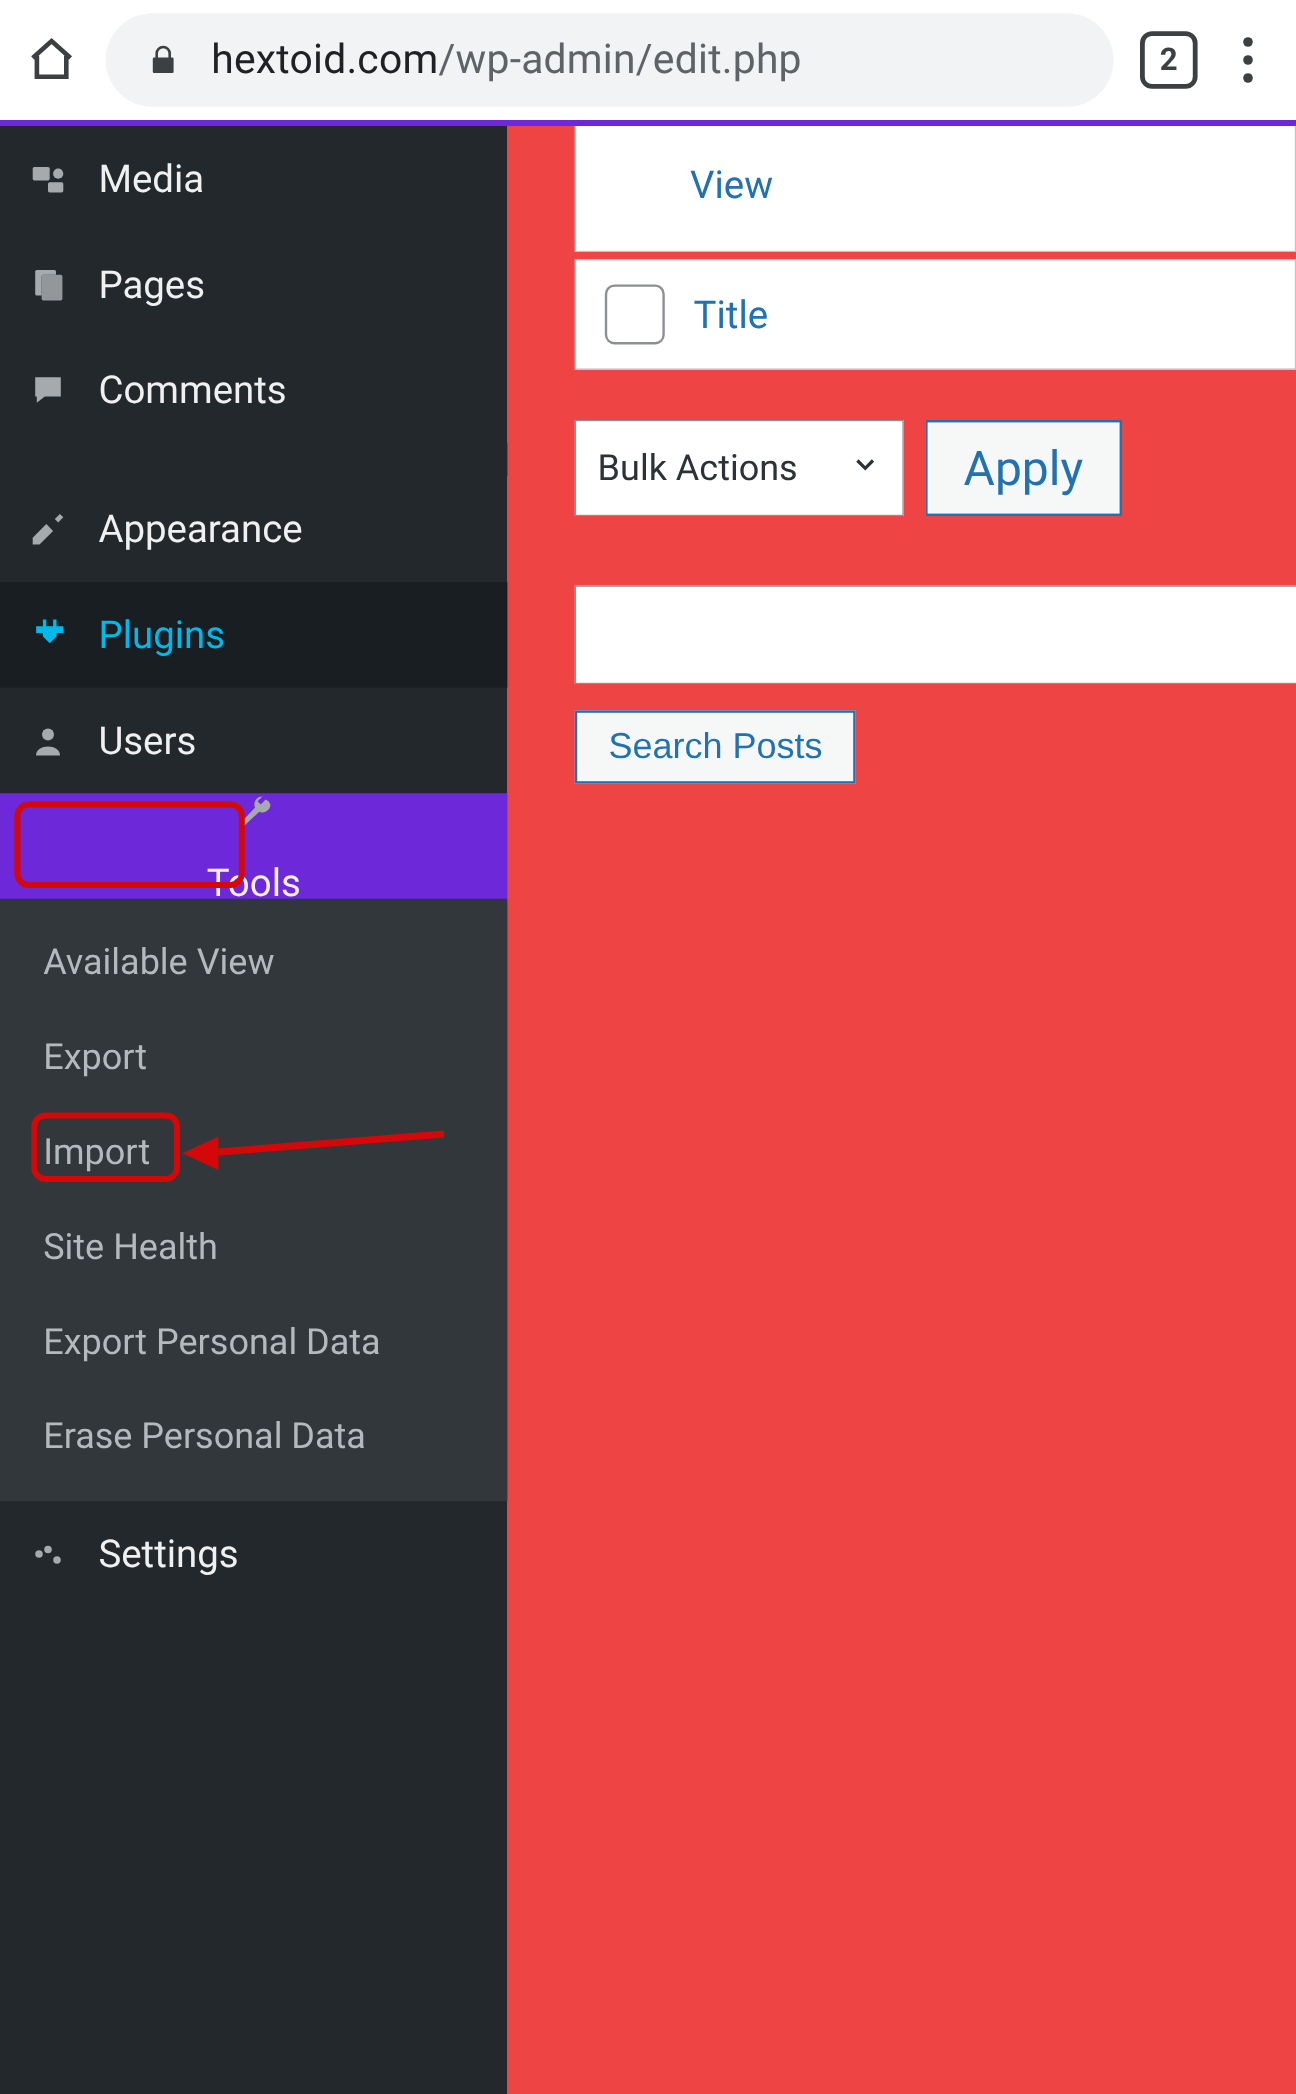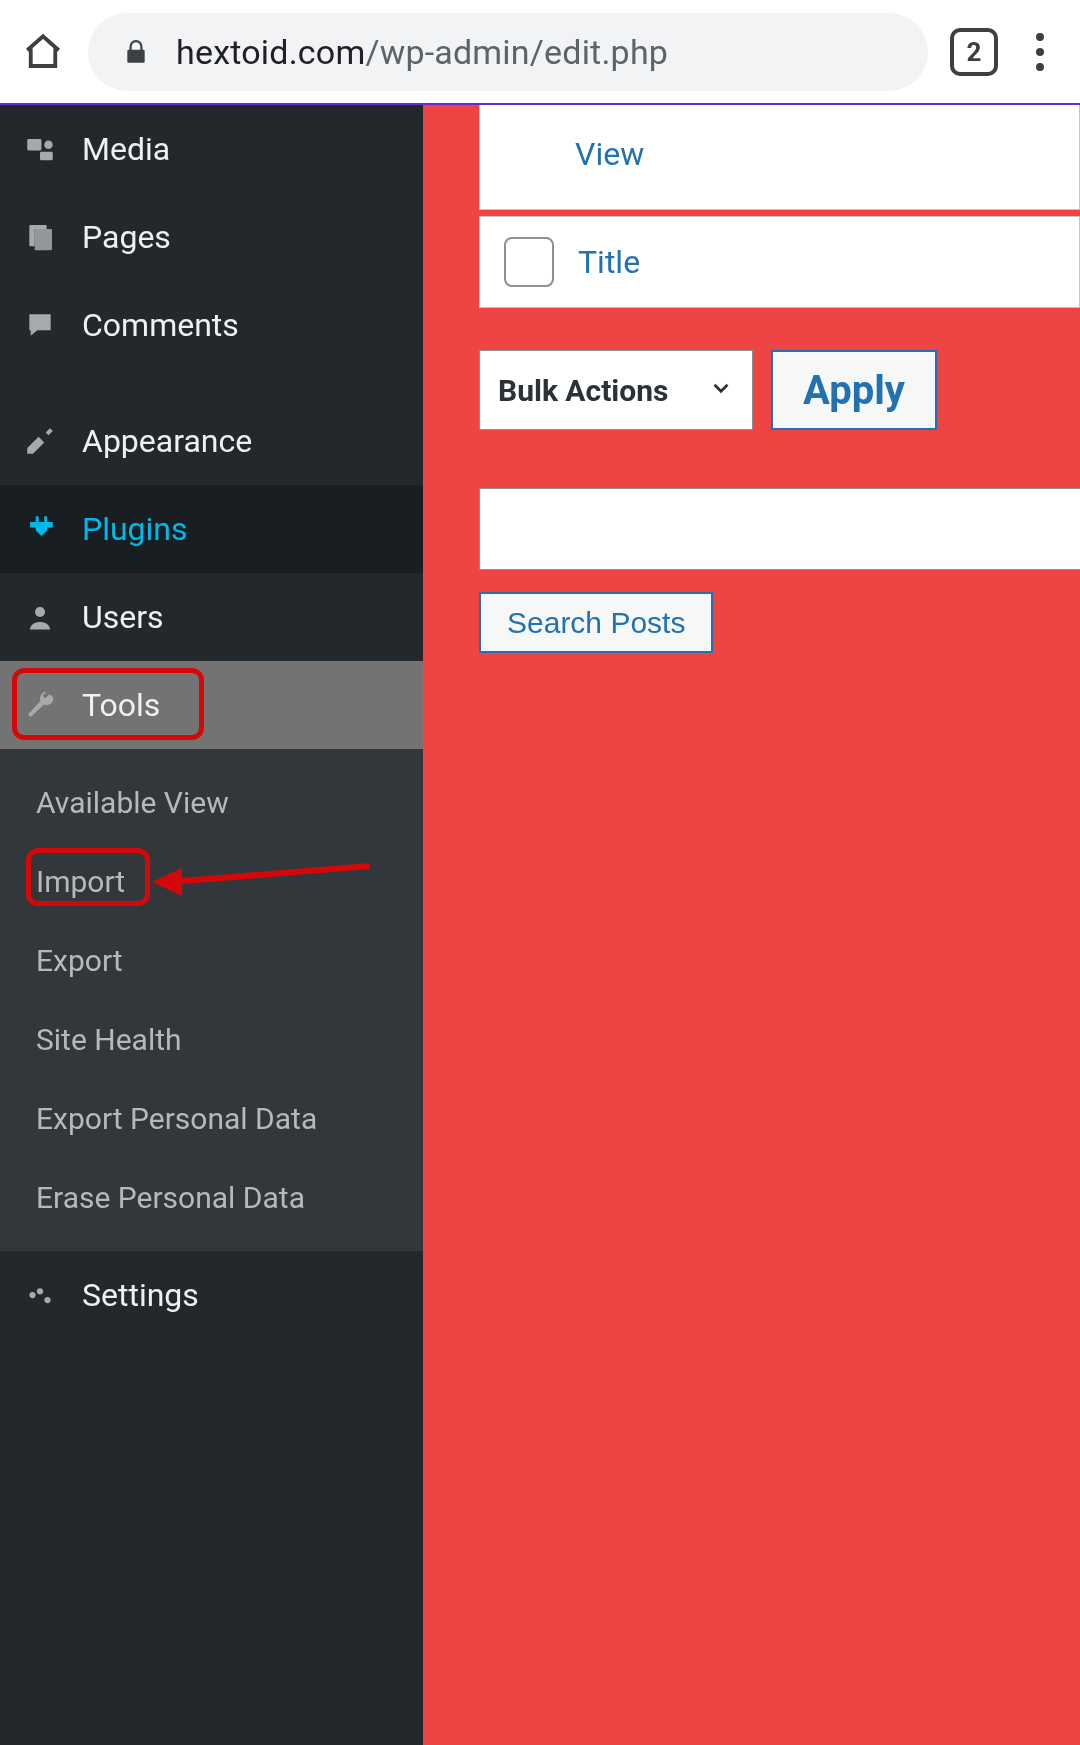--- a/index.html
+++ b/index.html
@@ -7,21 +7,21 @@
 
   
   .browser-bar {
     width: 100%;
     height: 105px;
     background: #fff;
     display: flex;
     align-items: center;
     padding: 0 20px;
     gap: 22px;
-    border-bottom: 2px solid #6d28d9;
+    border-bottom: 5px solid #6d28d9;
   }
   .home-btn {
     width: 46px; height: 46px;
     display:flex; align-items:center; justify-content:center;
     color:#3c4043;
   }
   .url-pill {
     flex: 1;
     height: 78px;
     background: #f1f3f4;
@@ -79,21 +79,21 @@
   .sidebar-item .icon {
     width:36px; height:36px;
     display:flex; align-items:center; justify-content:center;
     color:#a7aaad;
   }
   .sidebar-item.active {
     background:#191e23;
     color:#00b9eb;
   }
   .sidebar-item.active .icon { color:#00b9eb; }
-  .sidebar-item.open { background:#737373; }
+  .sidebar-item.open { background:#6d28d9;flex-direction:column; }
   .sidebar-sep { height:28px; background:#23282d; }
 
   .submenu {
     background:#32373c;
     padding: 14px 0;
   }
   .submenu-item {
     padding: 22px 36px;
     font-size: 30px;
     color:#b4b9be;
@@ -167,21 +167,20 @@
     font-size:32px;
     color:#2271b1;
     cursor:pointer;
   }
 
   .bulk-row {
     margin-left:56px;
     margin-top:42px;
     display:flex;
     gap:18px;
-    font-weight:bold;
   }
   .select {
     height:80px;
     width:274px;
     background:#fff;
     border:1px solid #8c8f94;
     display:flex;
     align-items:center;
     justify-content:space-between;
     padding:0 18px;
@@ -332,30 +331,30 @@
           </svg>
       </span>
       <span>Tools</span>
       <div class="red-box" style="left:12px; top:7px; width:192px; height:72px;"></div>
     </div>
 
     <div class="submenu">
       <div class="submenu-item">
         <span>Available View</span>
       </div>
+      <div class="submenu-item">
+        <span>Export</span>
+      </div>
       <div class="submenu-item" style="position:relative">
         <span>Import</span>
         <div class="red-box" style="left:26px; top:6px; width:124px; height:58px;"></div>
         <svg class="arrow-svg" style="left:152px; top:14px;" width="220" height="44" viewBox="0 0 220 44">
           <line x1="218" y1="10" x2="18" y2="26" stroke="#d40808" stroke-width="6"></line>
           <polygon points="0,26 30,12 30,40" fill="#d40808"></polygon>
         </svg>
-      </div>
-      <div class="submenu-item">
-        <span>Export</span>
       </div>
       <div class="submenu-item">
         <span>Site Health</span>
       </div>
       <div class="submenu-item">
         <span>Export Personal Data</span>
       </div>
       <div class="submenu-item">
         <span>Erase Personal Data</span>
       </div>

